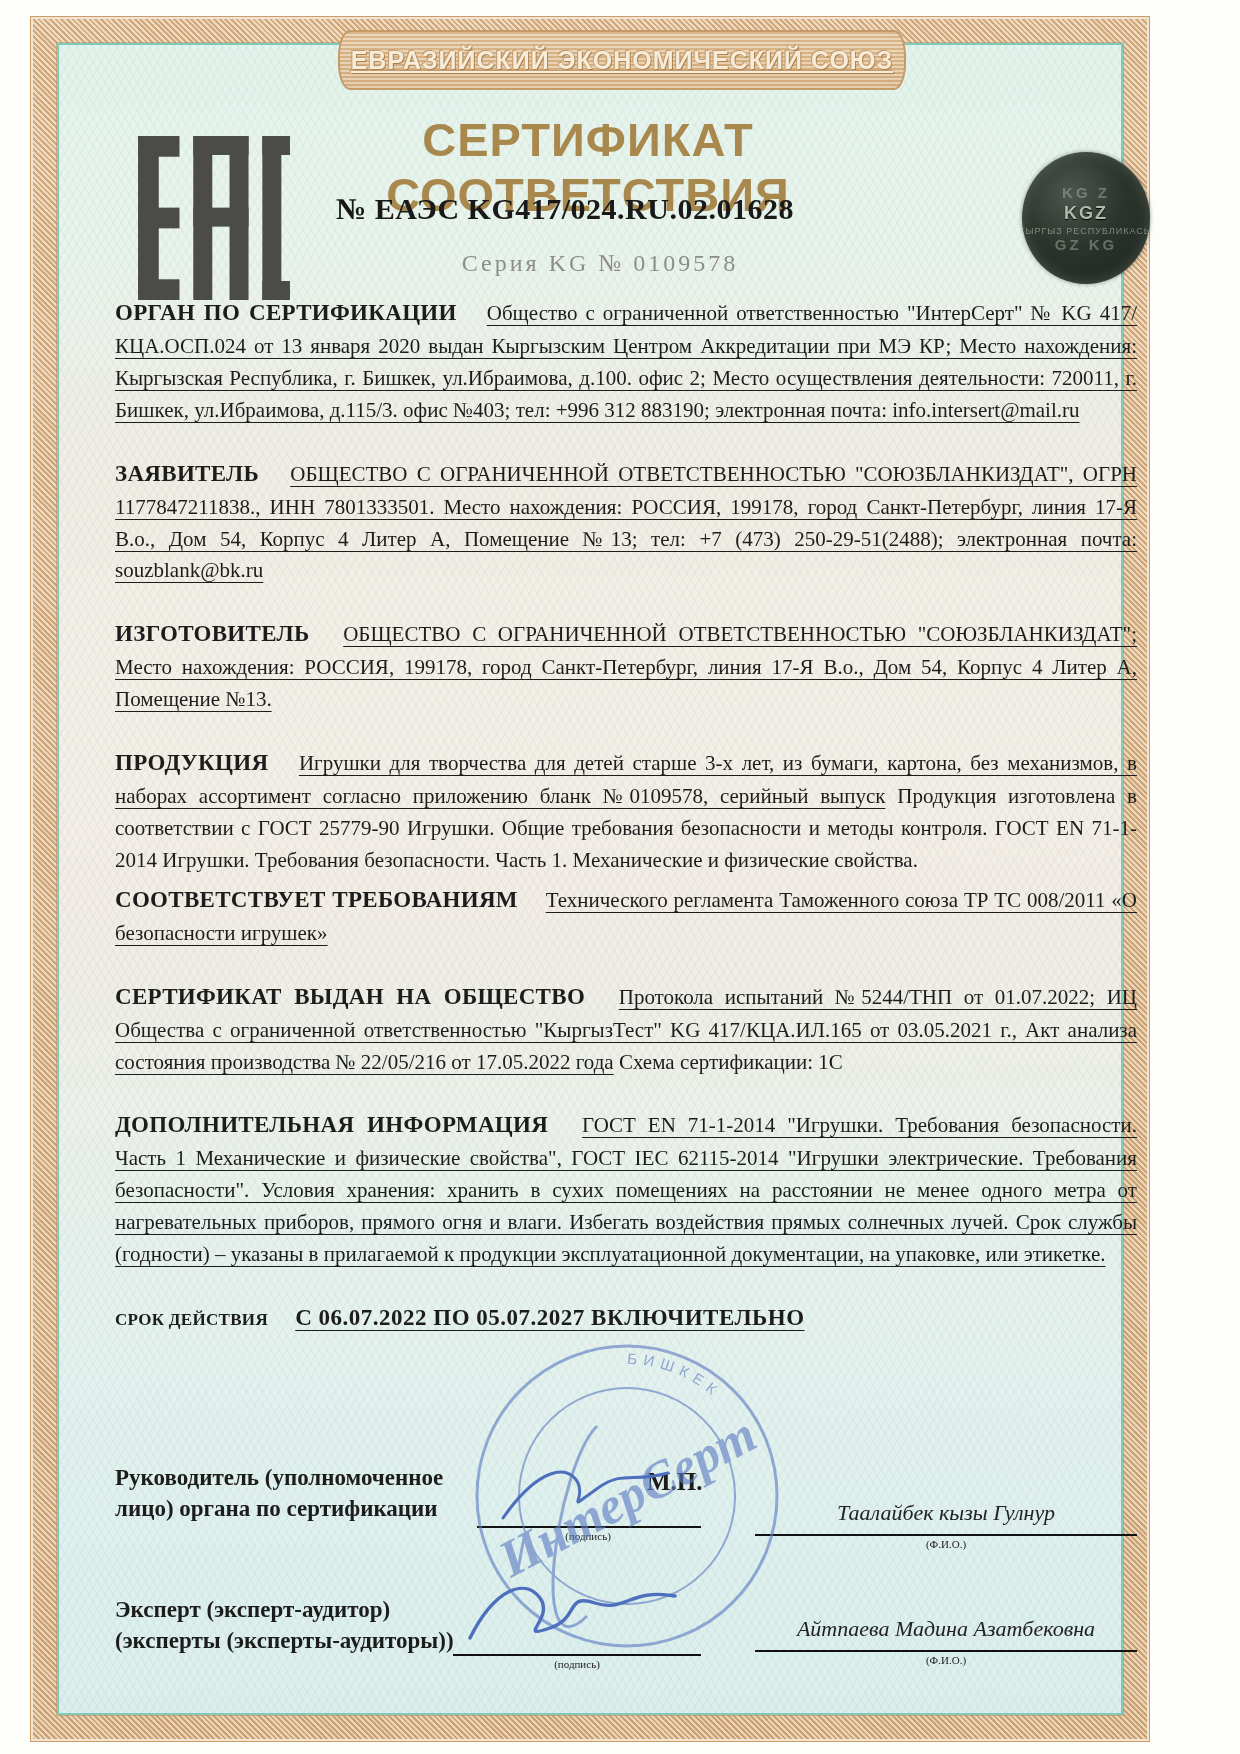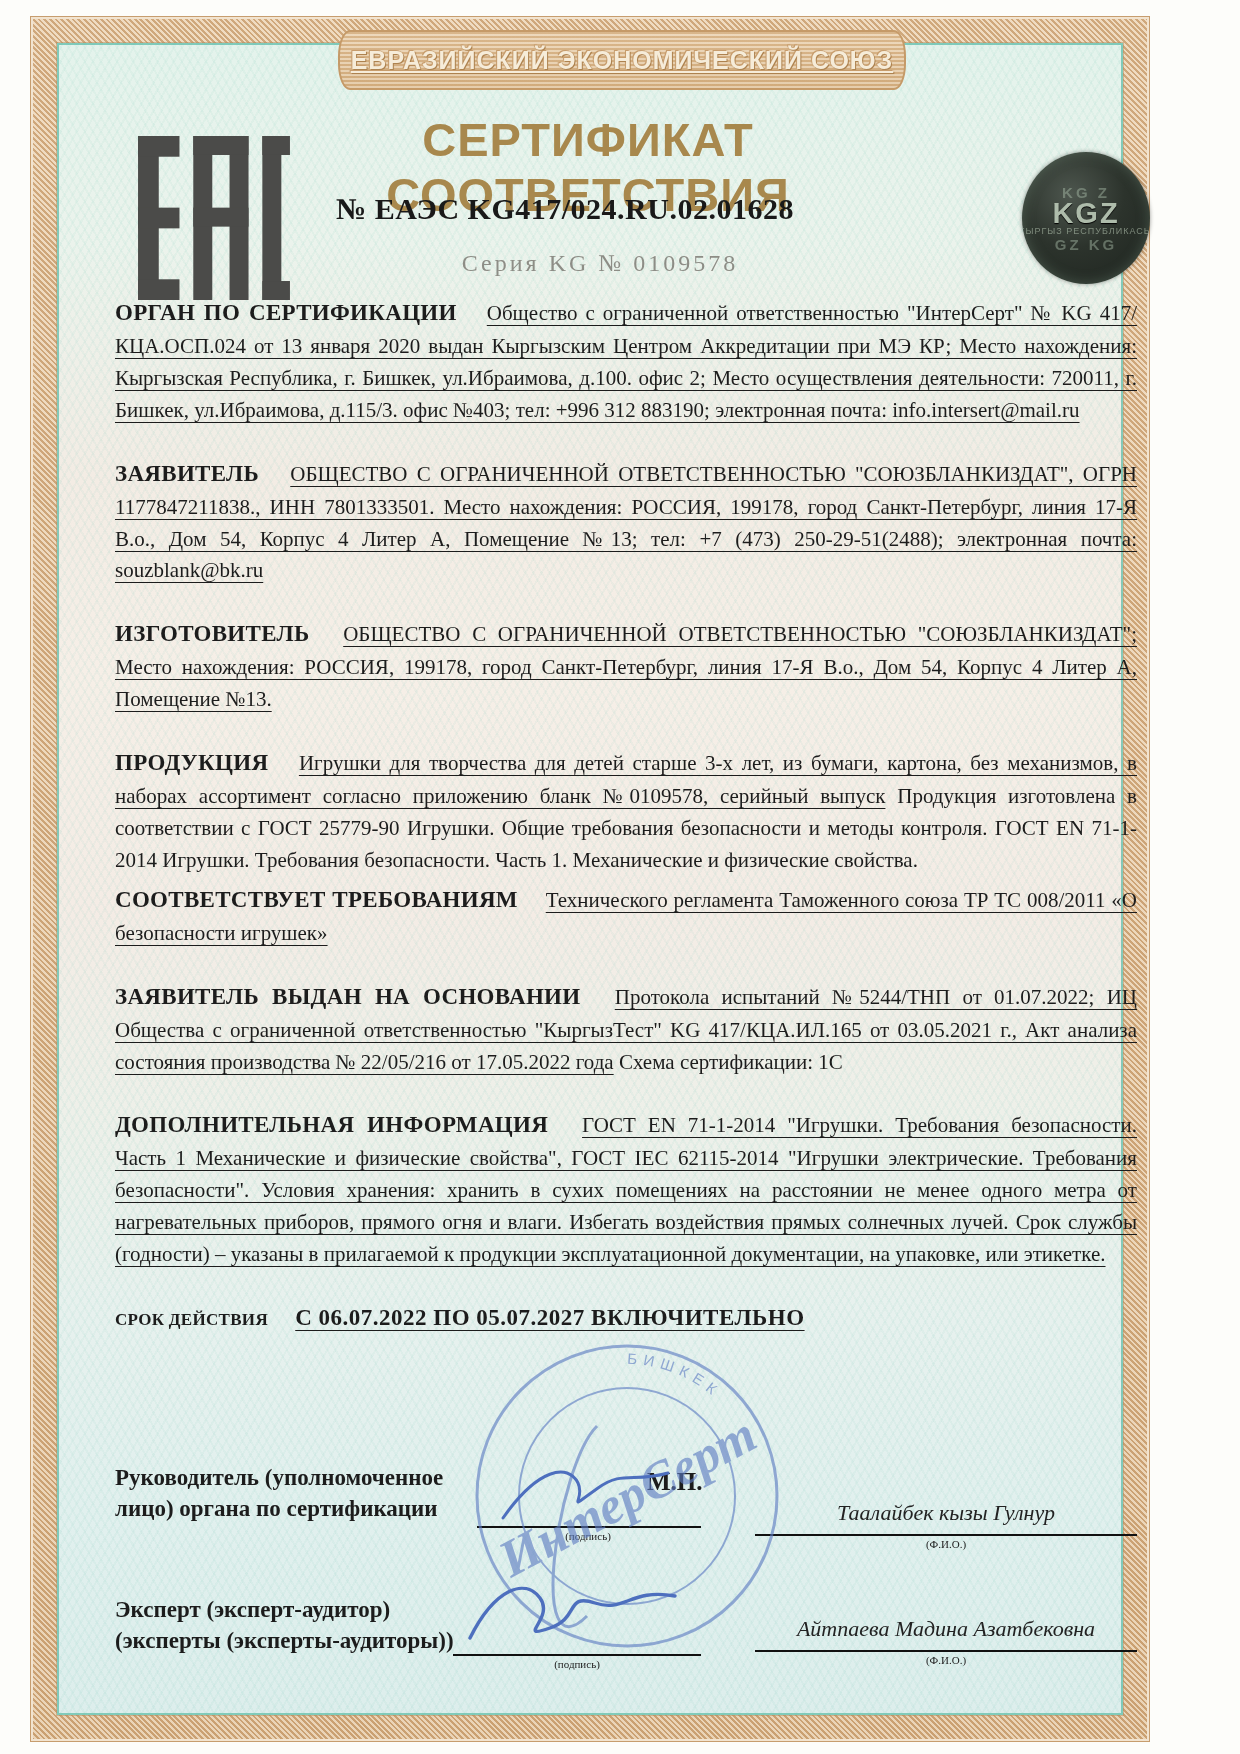--- a/index.html
+++ b/index.html
@@ -62,21 +62,21 @@
   
   .holo{
     position:absolute;left:1022px;top:152px;width:128px;height:132px;border-radius:50%;z-index:6;
     background:radial-gradient(circle at 38% 32%, #4d564e 0%, #2c332c 45%, #1d231e 100%);
     box-shadow:0 0 4px rgba(0,0,0,.4), inset 0 0 14px rgba(180,220,190,.25);
     overflow:hidden;display:flex;flex-direction:column;align-items:center;justify-content:center;
   }
   .holo .faint{color:rgba(170,190,170,.45);font-family:"Liberation Sans",sans-serif;
     font-weight:bold;font-size:15px;letter-spacing:3px;line-height:15px;}
   .holo .kgz{color:#aebcab;font-family:"Liberation Sans",sans-serif;font-weight:bold;
-    font-size:29px;letter-spacing:2px;line-height:26px;text-shadow:0 1px 1px #000;}
+    font-size:18px;letter-spacing:2px;line-height:26px;text-shadow:0 1px 1px #000;}
   .holo .arc{color:rgba(190,205,185,.55);font-family:"Liberation Sans",sans-serif;
     font-size:9px;letter-spacing:1px;line-height:11px;white-space:nowrap;}
   
   .content{position:absolute;left:115px;top:296px;width:1022px;z-index:4;}
   p.sec{margin:0 0 30px 0;font-size:21px;line-height:1.52;text-align:justify;}
   p.tight{margin-bottom:6px;}
   .lbl{font-family:"Liberation Serif",serif;font-weight:bold;font-size:23px;
     letter-spacing:.3px;margin-right:22px;}
   .val-u{text-decoration:underline;text-decoration-thickness:1.4px;text-underline-offset:5px;}
   .val{text-decoration:none;}
@@ -159,21 +159,21 @@
     <span class="val">Продукция изготовлена в соответствии с ГОСТ 25779-90 Игрушки. Общие требования безопасности и методы контроля. ГОСТ EN 71-1-2014 Игрушки. Требования безопасности. Часть 1. Механические и физические свойства.</span>
   </p>
 
 
   <p class="sec">
     <span class="lbl">СООТВЕТСТВУЕТ ТРЕБОВАНИЯМ</span>
     <span class="val-u">Технического регламента Таможенного союза ТР ТС 008/2011 «О безопасности игрушек»</span>
   </p>
 
   <p class="sec" style="margin-top:14px;">
-    <span class="lbl">ЗАЯВИТЕЛЬ ВЫДАН НА ОСНОВАНИИ</span>
+    <span class="lbl">СЕРТИФИКАТ ВЫДАН НА ОБЩЕСТВО</span>
     <span class="val-u">Протокола испытаний №5244/ТНП от 01.07.2022; ИЦ Общества с ограниченной ответственностью "КыргызТест" KG 417/КЦА.ИЛ.165 от 03.05.2021 г., Акт анализа состояния производства № 22/05/216 от 17.05.2022 года</span>
     <span class="val">Схема сертификации: 1С</span>
   </p>
 
   <p class="sec" style="margin-top:20px;">
     <span class="lbl">ДОПОЛНИТЕЛЬНАЯ ИНФОРМАЦИЯ</span>
     <span class="val-u">ГОСТ EN 71-1-2014 "Игрушки. Требования безопасности. Часть 1 Механические и физические свойства", ГОСТ IEC 62115-2014 "Игрушки электрические. Требования безопасности". Условия хранения: хранить в сухих помещениях на расстоянии не менее одного метра от нагревательных приборов, прямого огня и влаги. Избегать воздействия прямых солнечных лучей. Срок службы (годности) – указаны в прилагаемой к продукции эксплуатационной документации, на упаковке, или этикетке.</span>
   </p>
 
   <p class="sec srok">

